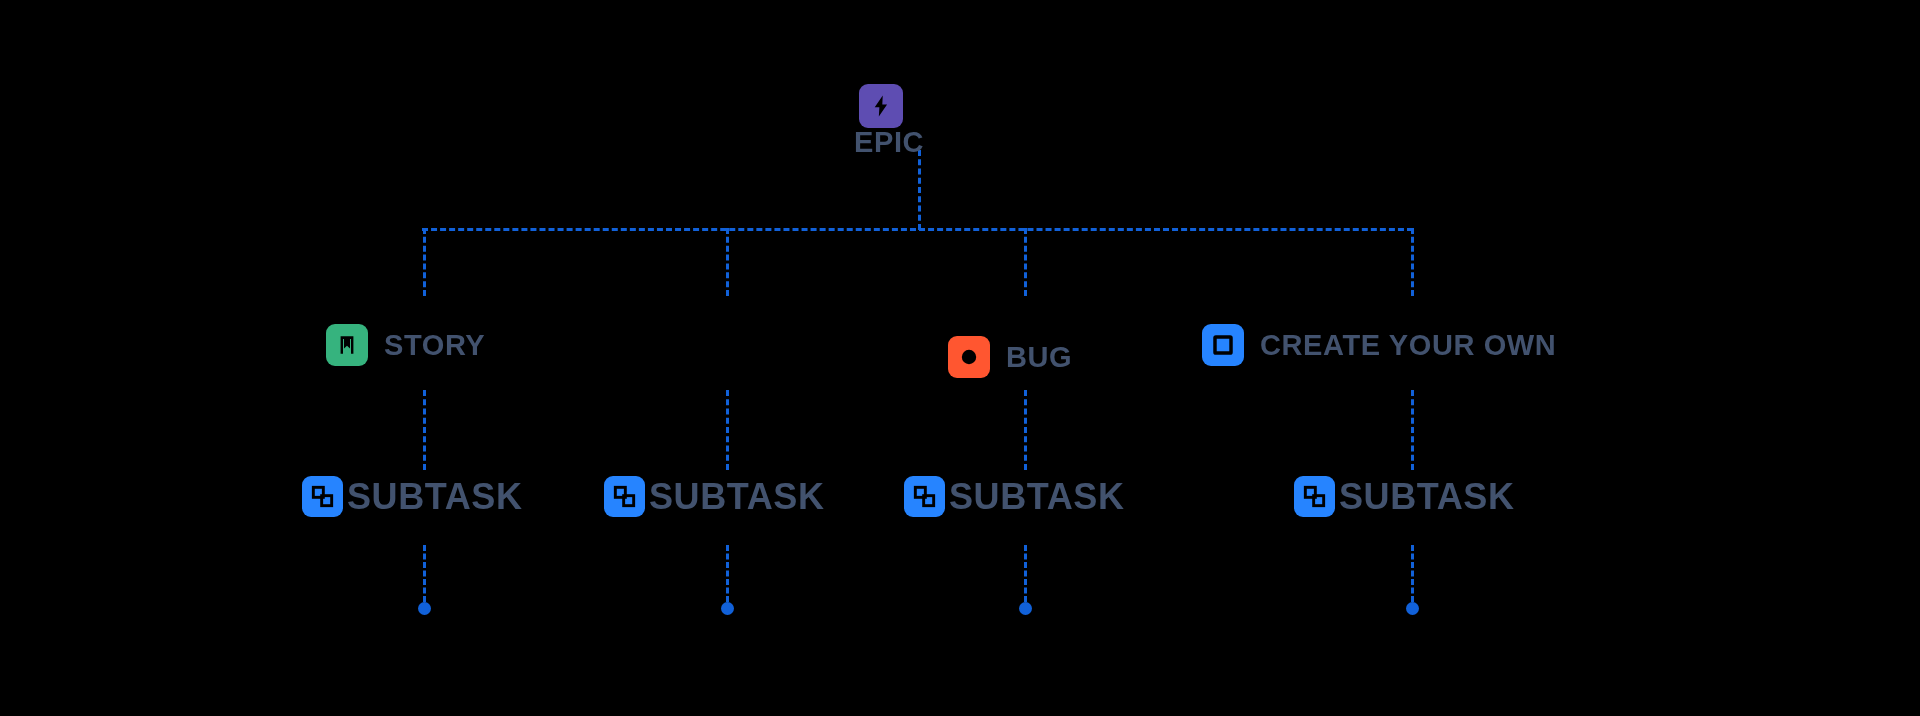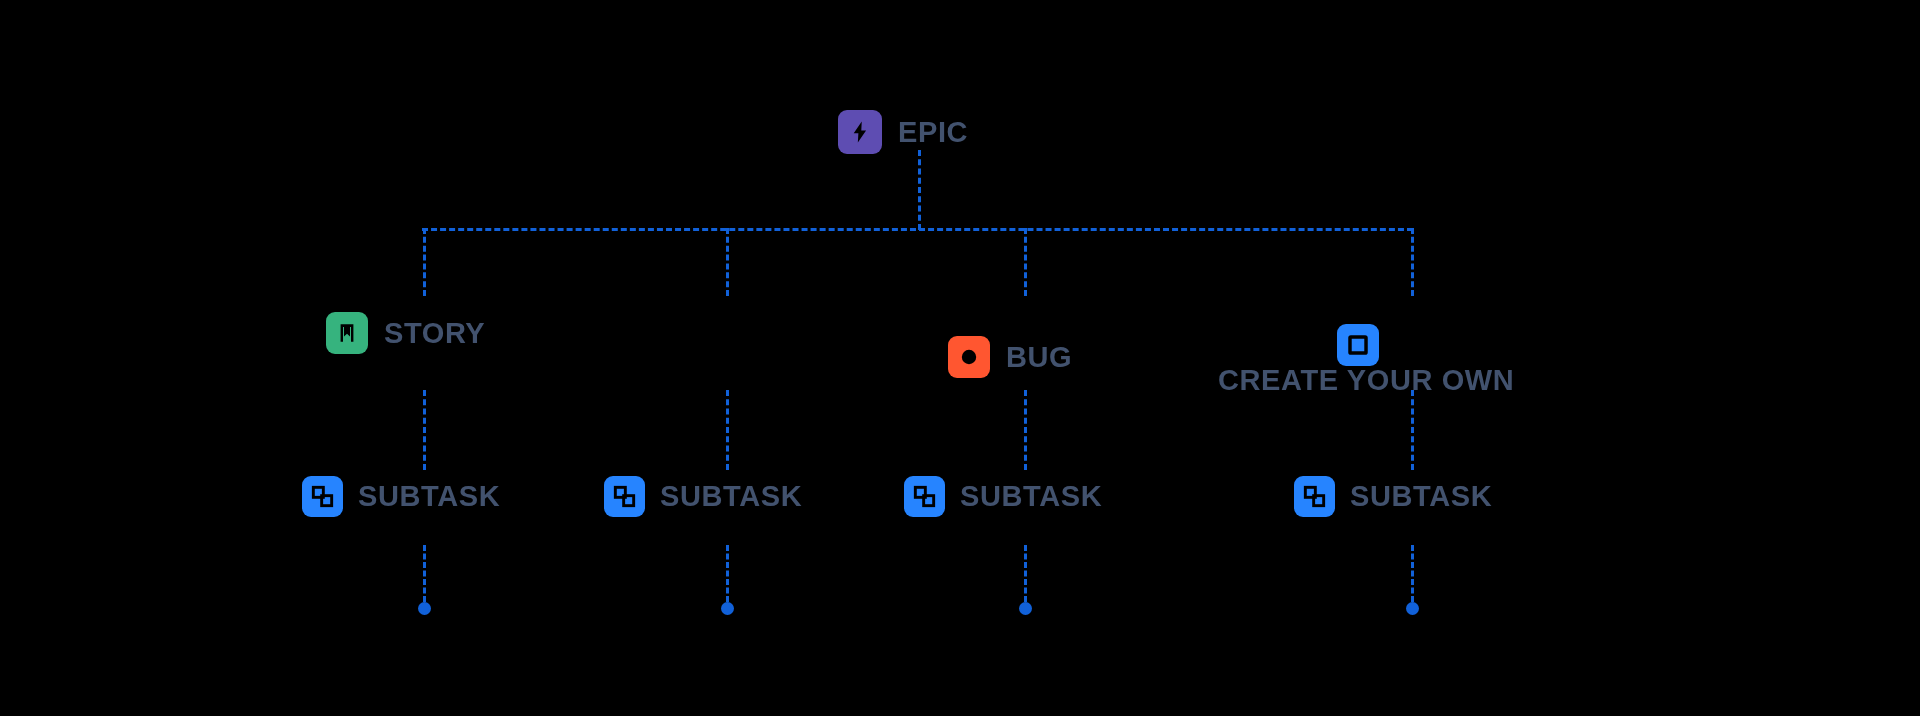--- a/index.html
+++ b/index.html
@@ -67,21 +67,21 @@
     letter-spacing: 0.6px;
     color: #42526E;
     line-height: 1;
   }
 
   .node.epic .node-icon { width: 44px; height: 44px; }
   .node.epic .node-label { font-size: 29px; margin-left: 16px; }
 
   .node.lvl2 .node-label { font-size: 29px; }
   .node.lvl3 .node-icon { width: 41px; height: 41px; border-radius: 9px; }
-  .node.lvl3 .node-label { font-size: 29px; margin-left: 15px; }
+  .node.lvl3 .node-label { font-size: 36px; margin-left: 4px; }
 </style>
 </head>
 <body>
 
 <div id="stage">
 
   <div class="conn conn-v" style="left:918px; top:150px; height:80px; border-left-color:#1161D9;"></div>
 
   <div class="conn conn-h" style="left:422px; top:228px; width:991px; border-top-color:#1161D9;"></div>
 
@@ -100,50 +100,50 @@
 
   <div class="conn conn-v" style="left:726px; top:545px; height:57px; border-left-color:#1161D9;"></div>
   <div class="dot-end" style="left:721px; top:602px; background:#1161D9;"></div>
 
   <div class="conn conn-v" style="left:1024px; top:545px; height:57px; border-left-color:#1161D9;"></div>
   <div class="dot-end" style="left:1019px; top:602px; background:#1161D9;"></div>
 
   <div class="conn conn-v" style="left:1411px; top:545px; height:57px; border-left-color:#1161D9;"></div>
   <div class="dot-end" style="left:1406px; top:602px; background:#1161D9;"></div>
 
-  <div class="node epic" style="left:838px; top:110px;">
+  <div class="node epic" style="left:838px; top:84px;flex-direction:column;">
     <span class="node-icon" style="background:#5E4DB2;">
       <svg width="26" height="26" viewBox="0 0 24 24" aria-hidden="true">
         <path d="M13.6 2.2 L6.2 13.1 h4.3 l-0.5 8.6 L17.6 10.6 h-4.4 z" fill="#000000"></path>
       </svg>
     </span>
     <span class="node-label">EPIC</span>
   </div>
 
-  <div class="node lvl2" style="left:326px; top:312px;">
+  <div class="node lvl2" style="left:326px; top:324px;">
     <span class="node-icon" style="background:#36B37E;">
       <svg width="24" height="24" viewBox="0 0 24 24" aria-hidden="true">
         <path d="M5.6 3.2 h12.8 v17.6 h-2.4 V6.0 h-8 v14.8 h-2.4 z" fill="#000000"></path>
         <path d="M9.0 6.0 h6.0 v9.4 l-3.0 -2.6 l-3.0 2.6 z" fill="#000000"></path>
       </svg>
     </span>
     <span class="node-label">STORY</span>
   </div>
 
 
   <div class="node lvl2" style="left:948px; top:336px;">
     <span class="node-icon" style="background:#FF5630;">
       <svg width="24" height="24" viewBox="0 0 24 24" aria-hidden="true">
         <circle cx="12" cy="12" r="7.2" fill="#000000"></circle>
       </svg>
     </span>
     <span class="node-label">BUG</span>
   </div>
 
-  <div class="node lvl2" style="left:1202px; top:324px;flex-direction:column;">
+  <div class="node lvl2" style="left:1202px; top:324px;">
     <span class="node-icon" style="background:#2684FF;">
       <svg width="26" height="26" viewBox="0 0 24 24" aria-hidden="true">
         <rect x="4.6" y="4.6" width="14.8" height="14.8" rx="0.8" fill="none" stroke="#000000" stroke-width="3.2"></rect>
       </svg>
     </span>
     <span class="node-label">CREATE YOUR OWN</span>
   </div>
 
   <div class="node lvl3" style="left:302px; top:476px;">
     <span class="node-icon" style="background:#2684FF;">

